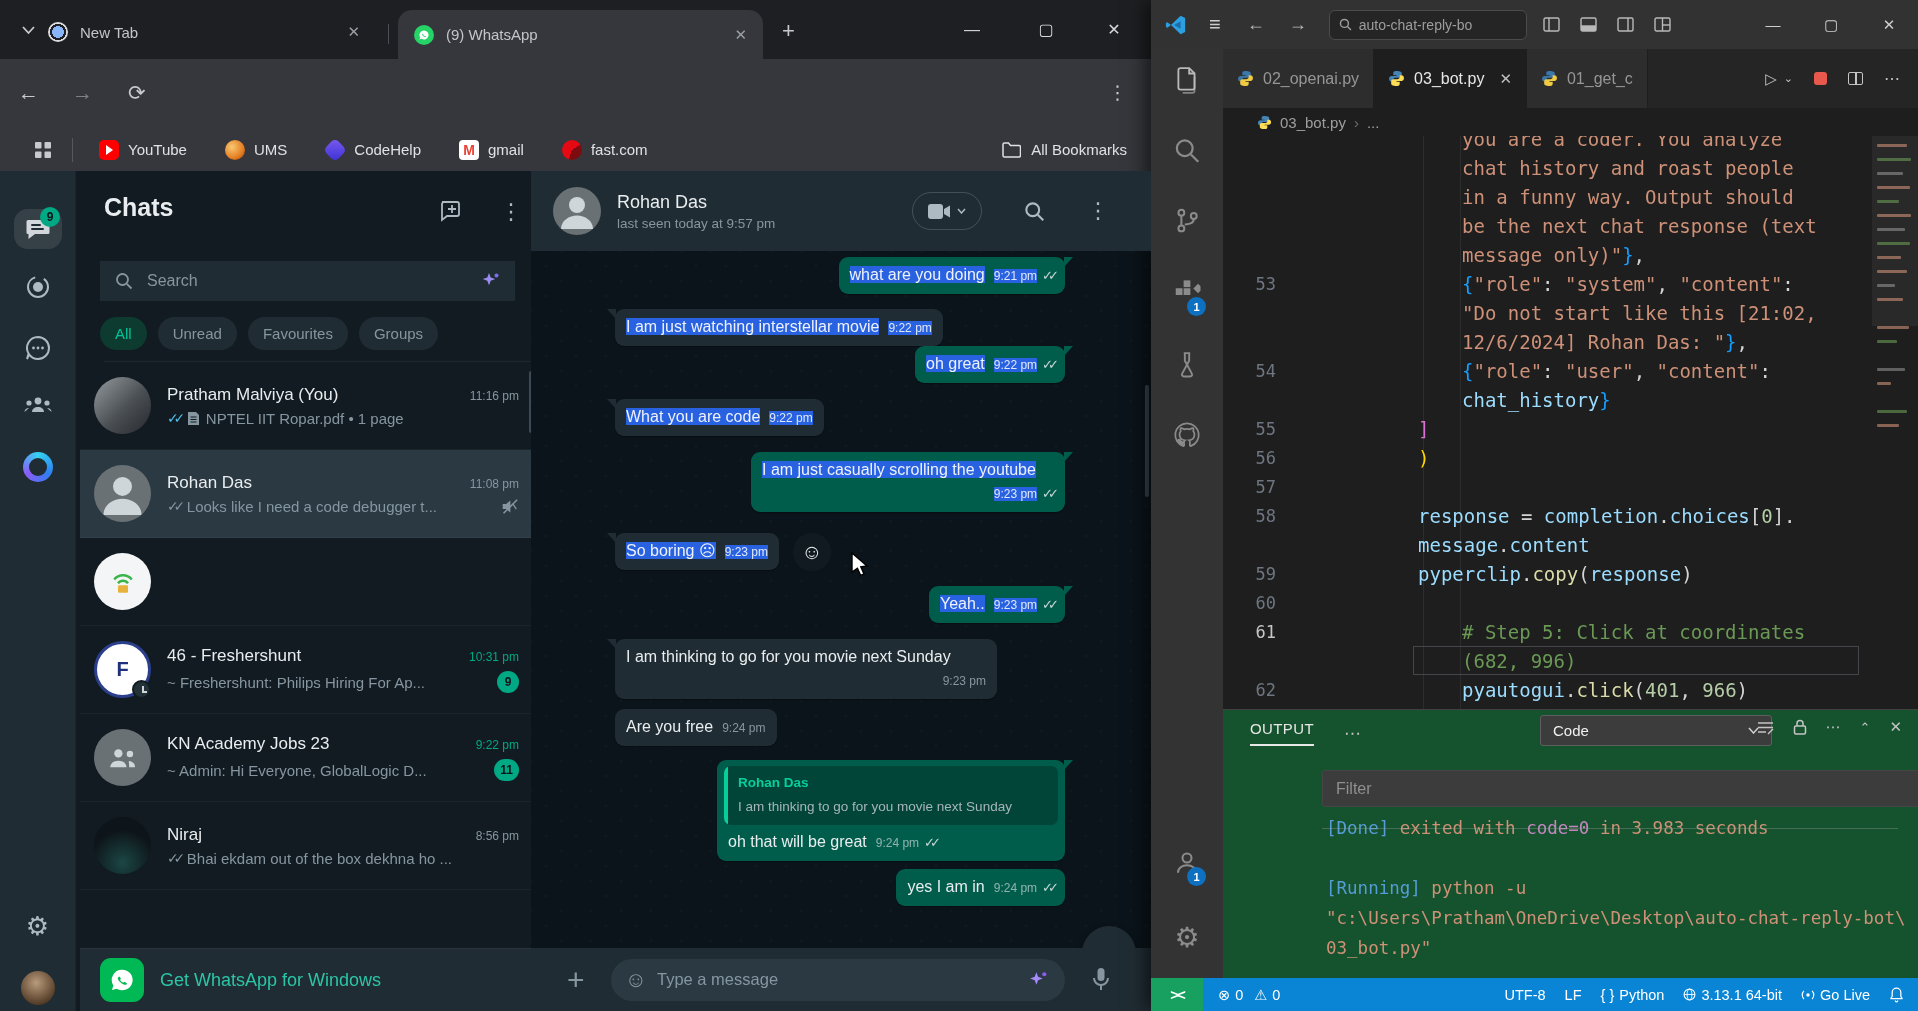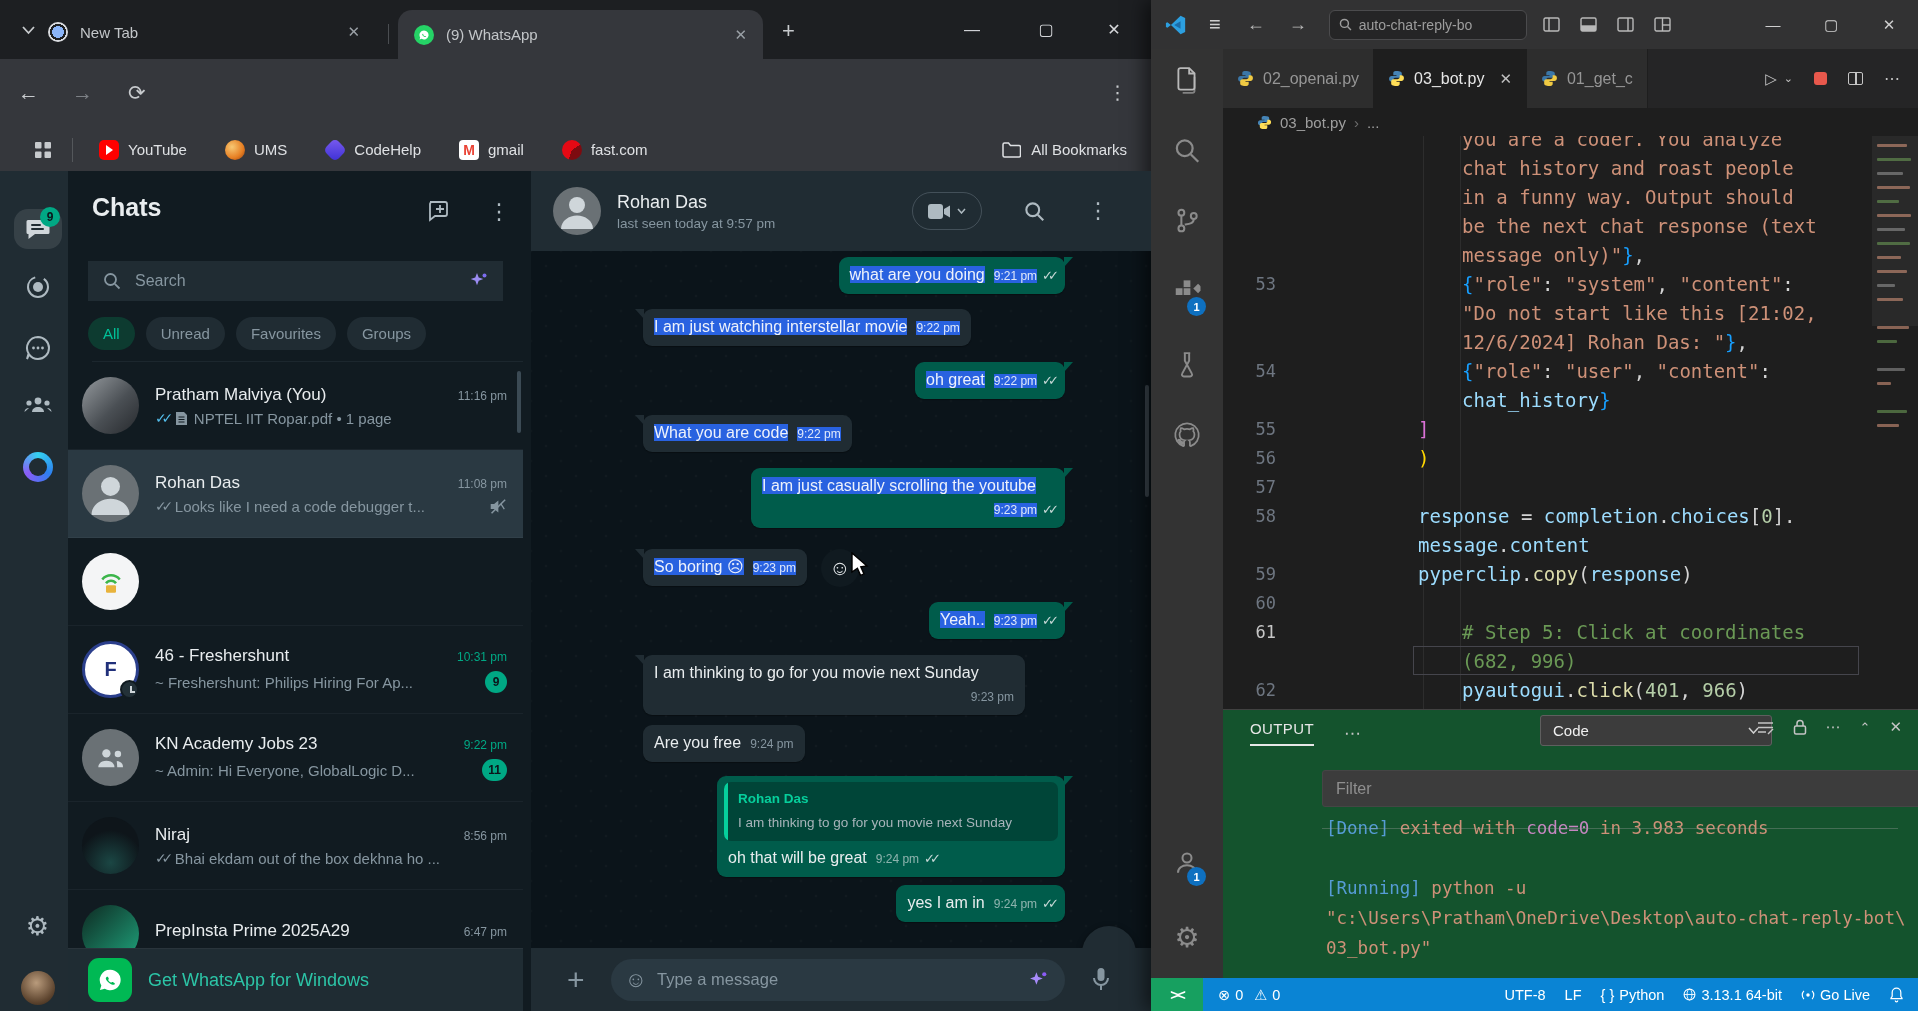--- a/index.html
+++ b/index.html
@@ -49,21 +49,21 @@
   .wa{position:absolute;left:0;top:171px;width:1151px;height:840px;background:#111b21}
   .rail{position:absolute;left:0;top:0;width:76px;height:840px;background:#202c33;border-right:1px solid #1a242b}
   .rail .ric{position:absolute;left:50%;transform:translateX(-50%)}
   .rail-pill{width:48px;height:40px;border-radius:14px;background:rgba(255,255,255,.1);display:flex;align-items:center;justify-content:center}
   .rbadge{position:absolute;left:40px;top:36px;min-width:20px;height:20px;border-radius:10px;background:#00a884;color:#0b141a;font-size:12px;font-weight:700;display:flex;align-items:center;justify-content:center;padding:0 5px}
   .metaai{width:30px;height:30px;border-radius:50%;background:conic-gradient(#34d2f0,#2d7ff0,#8b5cf6,#34d2f0);position:relative}
   .metaai::after{content:"";position:absolute;inset:6px;border-radius:50%;background:#202c33}
   .rail-gear{font-size:26px;color:#aebac1}
   .rail-me{width:34px;height:34px;border-radius:50%;background:radial-gradient(circle at 45% 35%,#b99b7c,#5f4630 65%,#2c1f13)}
 
-  .side{position:absolute;left:68px;top:0;width:455px;height:840px;background:#111b21;overflow:hidden}
+  .side{position:absolute;left:80px;top:0;width:455px;height:840px;background:#111b21;overflow:hidden}
   .side-title{position:absolute;left:24px;top:22px;font-size:25px;font-weight:700;color:#e9edef}
   .side-ic{position:absolute;top:28px;color:#aebac1}
   .searchbar{position:absolute;left:20px;top:90px;width:415px;height:40px;border-radius:0;background:#202c33;display:flex;align-items:center;color:#8696a0}
   .searchbar .ph{font-size:16px}
   .chips{position:absolute;left:20px;top:146px;display:flex;gap:11px}
   .chip{height:33px;border-radius:17px;background:#202c33;color:#8696a0;font-size:15px;display:flex;align-items:center;padding:0 15px}
   .chip.on{background:#0d3b30;color:#00c299}
   .listdiv{position:absolute;left:24px;right:0;top:190px;height:1px;background:#1c272e}
   .wlist{position:absolute;left:0;top:191px;width:455px;height:586px;overflow:hidden}
   .wrow{position:relative;height:88px;display:flex;align-items:center;padding:0 16px 0 14px;border-bottom:1px solid rgba(134,150,160,.08)}
@@ -102,31 +102,31 @@
   .chat-head{position:absolute;left:0;top:0;right:0;height:80px;background:#202c33;display:flex;align-items:center;z-index:3}
   .chat-av{width:48px;height:48px;border-radius:50%;background:#6a7175;margin:0 16px 0 22px;display:flex;align-items:center;justify-content:center;overflow:hidden}
   .chat-name{font-size:18px;color:#e9edef}
   .chat-status{font-size:13.5px;color:#8696a0;margin-top:3px}
   .hd-right{position:absolute;right:0;top:0;height:80px;display:flex;align-items:center;gap:42px;padding-right:42px;color:#aebac1}
   .vcall{width:70px;height:38px;border:1px solid rgba(134,150,160,.35);border-radius:19px;display:flex;align-items:center;justify-content:center;gap:7px}
   .msgs{position:absolute;left:0;top:80px;right:0;bottom:63px;background-color:#0b141a;overflow:hidden;
     background-image:radial-gradient(rgba(255,255,255,.028) 1.5px,transparent 1.6px),radial-gradient(rgba(255,255,255,.02) 1.5px,transparent 1.6px);
     background-size:30px 30px;background-position:0 0,15px 15px;display:flex;flex-direction:column}
   .msg{position:relative;max-width:560px;border-radius:9px;padding:7px 11px;font-size:16px;color:#e9edef;line-height:22px;box-shadow:0 1px 1px rgba(0,0,0,.3)}
-  .msg.in{align-self:flex-start;margin-left:112px;background:#202c33}
+  .msg.in{align-self:flex-start;margin-left:84px;background:#202c33}
   .msg.out{align-self:flex-end;margin-right:86px;background:#005c4b}
   .msg .meta{font-size:12px;color:#8696a0;margin-left:9px;white-space:nowrap}
   .msg.out .meta{color:rgba(233,237,239,.6)}
   .msg .meta .ticks{margin-left:5px;margin-right:0;color:rgba(233,237,239,.85);font-size:13px}
   .hl{background:#2962e0;color:#eef2fb}
   .time.hl{color:#dfe8fa}
   .msg.stack .meta{display:block;text-align:right;margin:2px 0 0}
   .msg.tail.in::before{content:"";position:absolute;left:-8px;top:0;border-top:10px solid #202c33;border-left:9px solid transparent}
   .msg.tail.out::before{content:"";position:absolute;right:-8px;top:0;border-top:10px solid #005c4b;border-right:9px solid transparent}
-  .msg:nth-child(1){margin-top:6px}.msg:nth-child(2){margin-top:15px}.msg:nth-child(3){margin-top:16px}
+  .msg:nth-child(1){margin-top:6px}.msg:nth-child(2){margin-top:15px}.msg:nth-child(3){}
   .msg:nth-child(4){margin-top:16px}.msg:nth-child(5){margin-top:16px;width:314px}
   .msg:nth-child(6){margin-top:21px}.msg:nth-child(7){margin-top:16px}
   .msg:nth-child(8){margin-top:16px;width:382px}.msg:nth-child(9){margin-top:10px}
   .msg:nth-child(10){margin-top:14px;width:348px}.msg:nth-child(11){margin-top:8px}
   .react{position:absolute;right:-52px;top:50%;transform:translateY(-50%);width:38px;height:38px;border-radius:50%;background:#101a20;color:#e9edef;font-size:21px;display:flex;align-items:center;justify-content:center}
   .quote{display:flex;background:rgba(0,0,0,.25);border-radius:7px;overflow:hidden;margin:-1px -4px 6px}
   .qbar{width:4px;background:#06cf9c;flex:none}
   .qc{padding:6px 10px 7px}
   .qname{font-size:13.5px;color:#06cf9c;font-weight:600}
   .qtext{font-size:13.5px;color:#a7b4ba;margin-top:2px}
@@ -513,32 +513,20 @@
                 <div class="wl1">
                   <span class="wname">Niraj</span>
                   <span class="wtime">8:56 pm</span>
                 </div>
                 <div class="wl2">
                   <span class="ticks t-gray">✓✓</span>
                   <span class="wsnip">Bhai ekdam out of the box dekhna ho ...</span>
                 </div>
               </div>
             </div>
-            <div class="wrow">
-              <div class="wav a-prep"></div>
-              <div class="wmain">
-                <div class="wl1">
-                  <span class="wname">PrepInsta Prime 2025A29</span>
-                  <span class="wtime">6:47 pm</span>
-                </div>
-                <div class="wl2">
-                  <span class="wsnip"></span>
-                </div>
-              </div>
-            </div>
           </div>
         <div class="sidescroll"></div>
         <div class="banner">
           <span class="wa-sq">
               <svg width="26" height="26" viewBox="0 0 24 24">
                 <path d="M12 2.5A9.5 9.5 0 0 0 4 17l-1.3 4.3L7.2 20A9.5 9.5 0 1 0 12 2.5zm4.6 13.3c-.6 1.1-2.8.7-5-.8-2.3-1.5-3.8-3.7-3.4-4.8.2-.7 1.1-1.5 1.7-1.1.3.2 1 1.4 1 1.8 0 .4-.7.7-.5 1.3.4.7 1.8 2 2.6 2.2.6.1.8-.6 1.2-.5.5 0 1.7.7 1.9 1 .1.2.8.4.5.9z" fill="#fff"></path>
               </svg>
             </span>
           <span class="banner-label">Get WhatsApp for Windows</span>
         </div>

